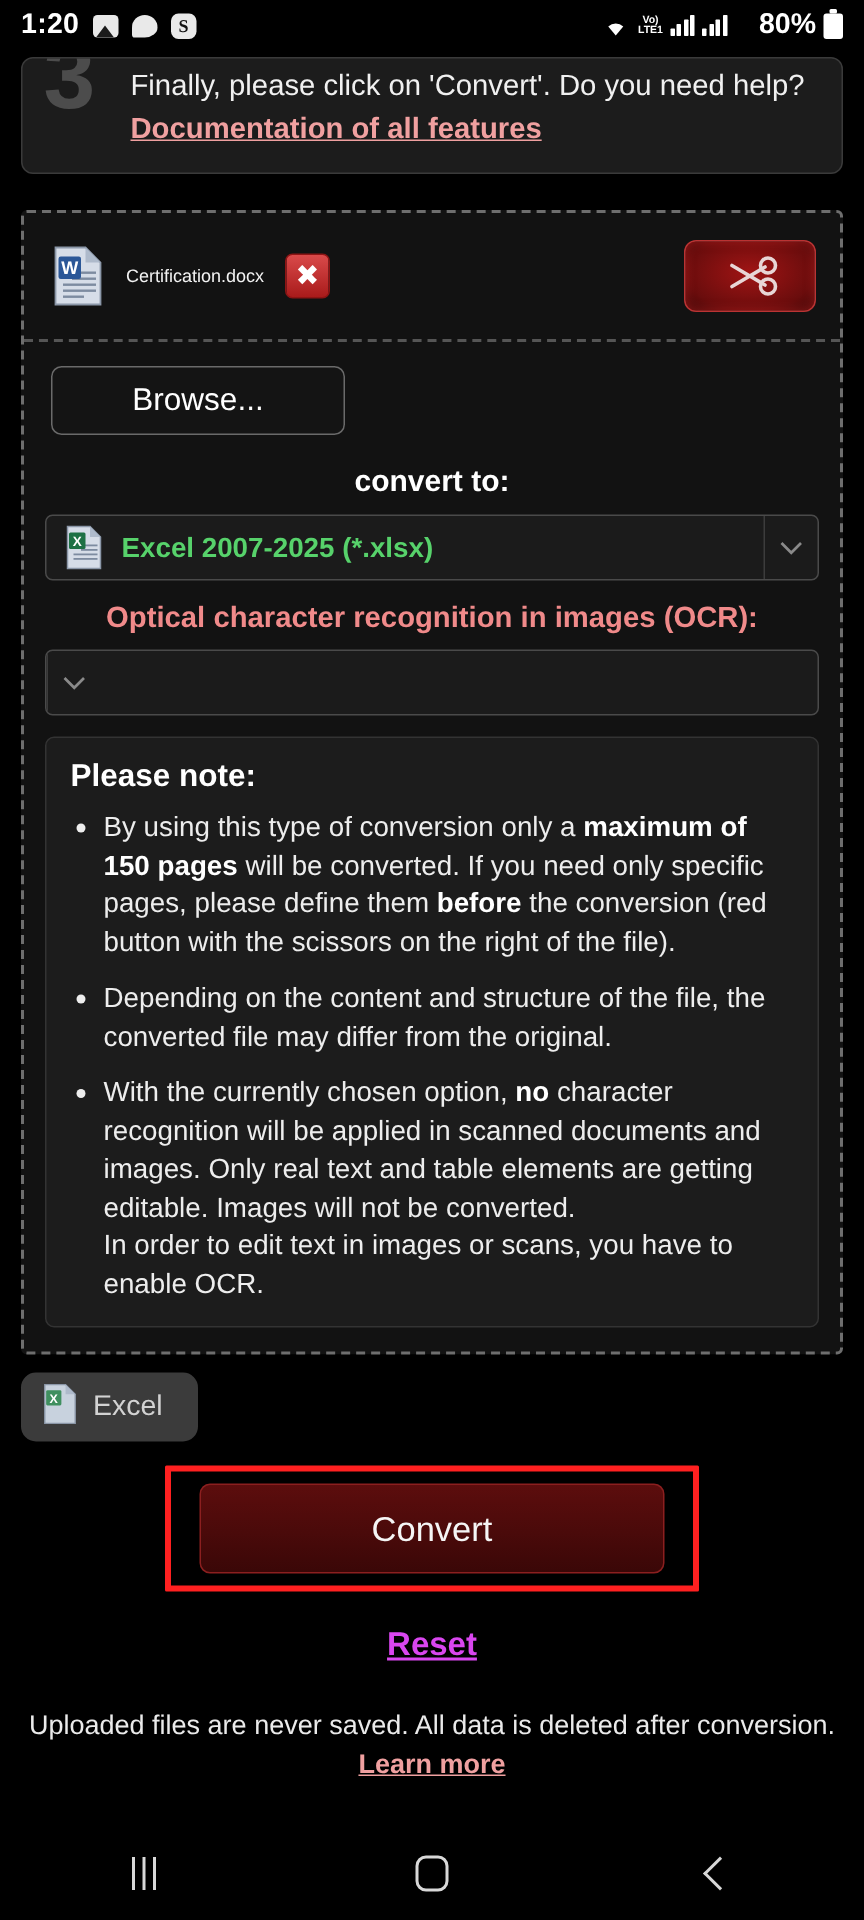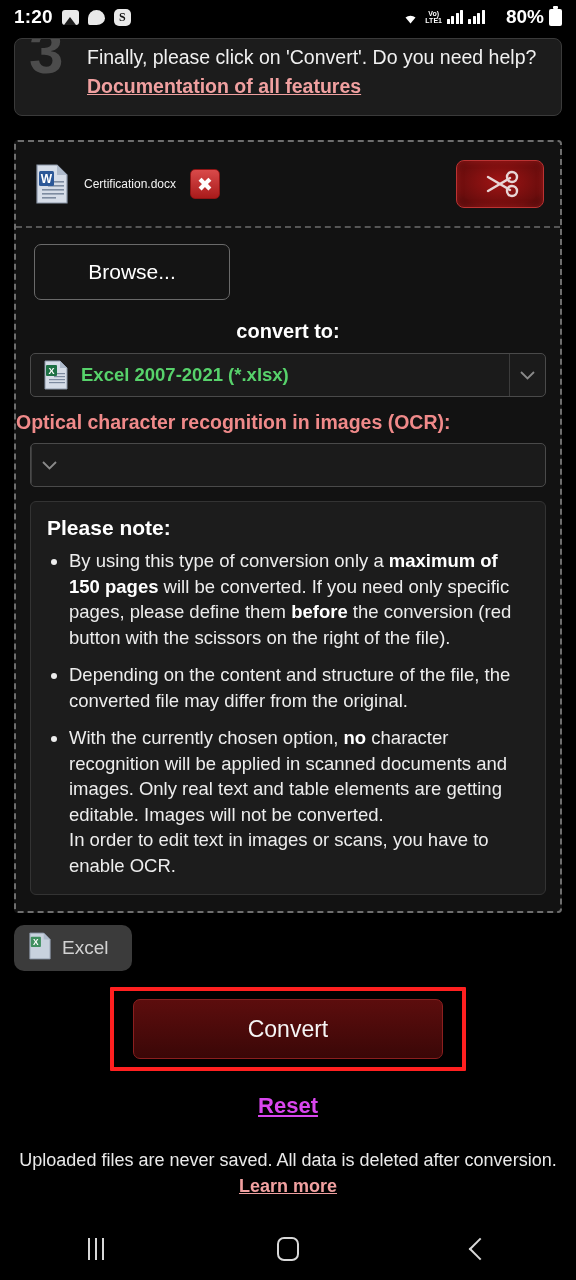--- a/index.html
+++ b/index.html
@@ -108,21 +108,21 @@
   }
   .btn-scissors {
     margin-left: auto; width: 88px; height: 48px; flex: none;
     border-radius: 8px; border: 1px solid #b33;
     background: radial-gradient(ellipse at 50% 45%, #a01414 0%, #6a0d0d 70%, #3d0808 100%);
     display: flex; align-items: center; justify-content: center;
     box-shadow: 0 0 7px rgba(220,40,40,.45) inset;
   }
   .browse-wrap { padding: 16px 18px 12px 18px; }
   .btn-browse {
-    width: 196px; height: 56px;
+    width: 196px; height: 46px;
     background: #141414; border: 1px solid #6a6a6a; border-radius: 7px;
     color: #fff; font-size: 21px;
     display: flex; align-items: center; justify-content: center;
   }
   .convert-to-label {
     text-align: center; font-size: 20px; font-weight: 700; color: #fff;
     padding: 8px 0 10px 0;
   }
   .select-wrap { padding: 0 14px; }
   .select {
@@ -136,21 +136,21 @@
   }
   .sel-text { font-size: 18.5px; white-space: nowrap; }
   .sel-text.green { color: #57d26b; font-weight: 700; }
   .sel-text.plain { color: #f0f0f0; }
   .sel-arrow {
     width: 36px; border-left: 1px solid #3c3c3c;
     display: flex; align-items: center; justify-content: center;
     color: #8a8a8a; font-size: 15px;
   }
   .ocr-label {
-    color: #f08a8a; font-weight: 700;
+    text-align: center; color: #f08a8a; font-weight: 700;
     font-size: 19.5px; padding: 14px 0 9px 0;
   }
   .xls-ico { width: 26px; height: 30px; flex: none; }
   .red-x-glyph {
     width: 26px; flex: none; text-align: center;
     color: #c02727; font-size: 22px; font-weight: 700; line-height: 1;
     font-family: "DejaVu Sans", sans-serif;
     text-shadow: 0 0 4px rgba(200,40,40,.6);
   }
 
@@ -307,21 +307,21 @@
             <g fill="#7d8ba0">
               <rect x="11" y="13" width="11" height="1.2"></rect>
                 <rect x="11" y="16" width="11" height="1.2"></rect>
               <rect x="6" y="19" width="16" height="1.2"></rect>
                 <rect x="6" y="22" width="16" height="1.2"></rect>
             </g>
             <rect x="3" y="5" width="11" height="11" rx="1" fill="#1e7145"></rect>
             <text x="8.5" y="14" font-size="9" font-weight="bold" fill="#fff" text-anchor="middle" font-family="Liberation Sans, sans-serif">X</text>
           </svg>
         </span>
-        <span class="sel-text green">Excel 2007-2021 (*.xlsx)</span>
+        <span class="sel-text green">Excel 2007-2025 (*.xlsx)</span>
       </div>
       <div class="sel-arrow">
         <svg width="15" height="9" viewBox="0 0 15 9">
             <polyline points="1,1 7.5,7.5 14,1" fill="none" stroke="#8a8a8a" stroke-width="1.8"></polyline>
           </svg>
       </div>
     </div>
   </div>
 
   <div class="ocr-label">Optical character recognition in images (OCR):</div>

